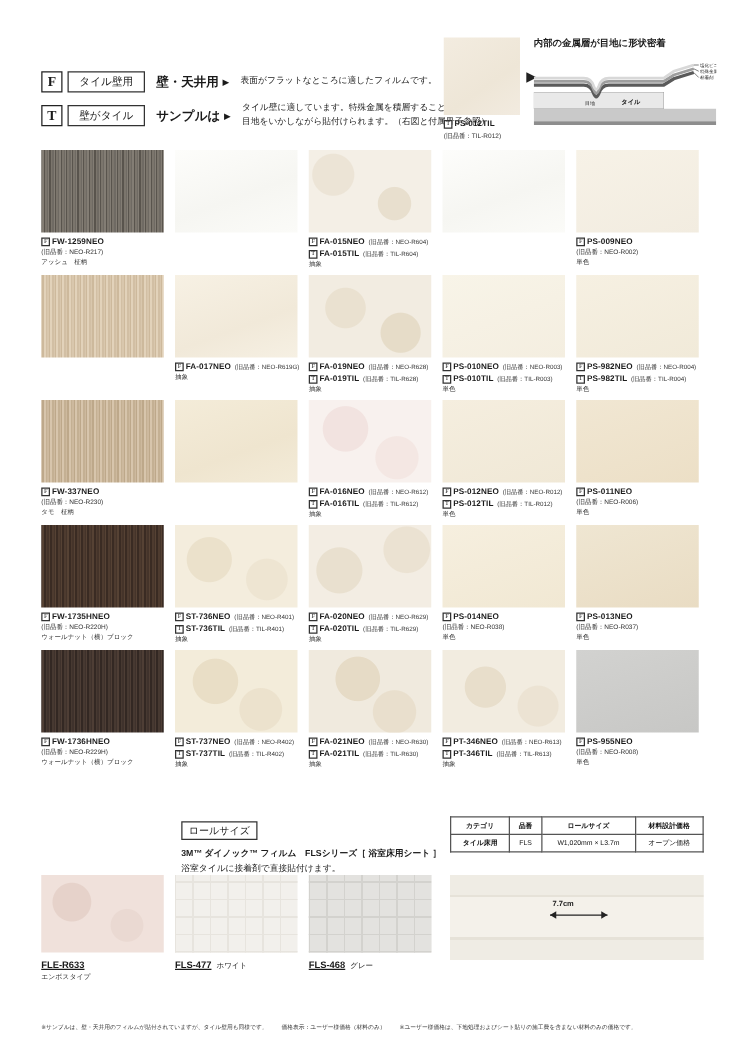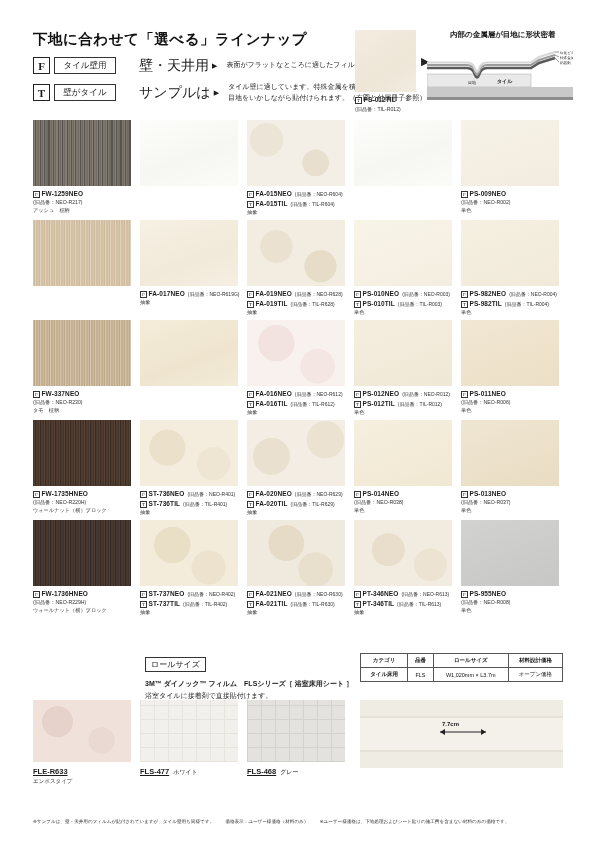--- a/index.html
+++ b/index.html
@@ -24,38 +24,38 @@
     width:17px;height:17px;border:1.2px solid #222;
     display:flex;align-items:center;justify-content:center;
     font-size:11px;font-weight:bold;font-family:"Liberation Serif",serif;
     box-sizing:border-box;background:#fff;
   }
   .badge-word{
     margin-left:4px;border:1px solid #333;height:17px;min-width:62px;
     display:flex;align-items:center;justify-content:center;
     font-size:8.5px;box-sizing:border-box;background:#fff;
   }
-  .use-label{margin-left:23px;font-size:14px;font-weight:normal;white-space:nowrap;}
+  .use-label{margin-left:9px;font-size:10px;font-weight:bold;white-space:nowrap;}
   .tri{margin-left:3px;font-size:7px;}
   .legend-desc{margin-left:9px;font-size:7px;line-height:1.5;color:#222;}
 
   
   .tr-swatch{
     position:absolute;left:355px;top:30px;width:61px;height:62px;
     background:linear-gradient(145deg,#f3ece0,#eee6d7 60%,#f2ebe0);
   }
   .tr-swatch-cap{position:absolute;left:355px;top:95px;font-size:6px;line-height:1.45;}
   .code-badge{
     display:inline-flex;align-items:center;justify-content:center;
     width:7px;height:7px;border:.8px solid #333;font-size:5px;
     font-family:"Liberation Serif",serif;vertical-align:middle;
     margin-right:1.5px;line-height:1;box-sizing:border-box;background:#fff;
   }
   .tr-arrow{position:absolute;left:421px;top:55px;font-size:11px;color:#222;}
-  .tr-head{position:absolute;left:450px;top:30px;font-size:7.5px;font-weight:bold;}
+  .tr-head{position:absolute;left:427px;top:30px;font-size:7.5px;font-weight:bold;}
   .diagram{position:absolute;left:427px;top:44px;width:146px;height:56px;}
 
   
   .grid{position:absolute;left:33px;top:120px;width:530px;}
   .row{position:relative;height:100px;}
   .cell{position:absolute;top:0;width:98px;}
   .cell.c0{left:0px;}   .cell.c1{left:107px;}
   .cell.c2{left:214px;} .cell.c3{left:321px;}
   .cell.c4{left:428px;}
   .swatch{width:98px;height:66px;}
@@ -102,21 +102,20 @@
     position:absolute;left:33px;top:818px;width:530px;
     font-size:4.6px;line-height:1.6;color:#333;
   }
   .footnote span{margin-right:10px;}
 </style>
 </head>
 <body>
 
 <div class="page">
 
-  <div class="title">下地に合わせて「選べる」ラインナップ</div>
 
   <div class="legend">
     <div class="legend-row">
       <div class="badge">F</div>
       <div class="badge-word">タイル壁用</div>
       <div class="use-label">壁・天井用</div>
       <div class="tri">▶</div>
       <div class="legend-desc">表面がフラットなところに適したフィルムです。</div>
     </div>
     <div class="legend-row">

